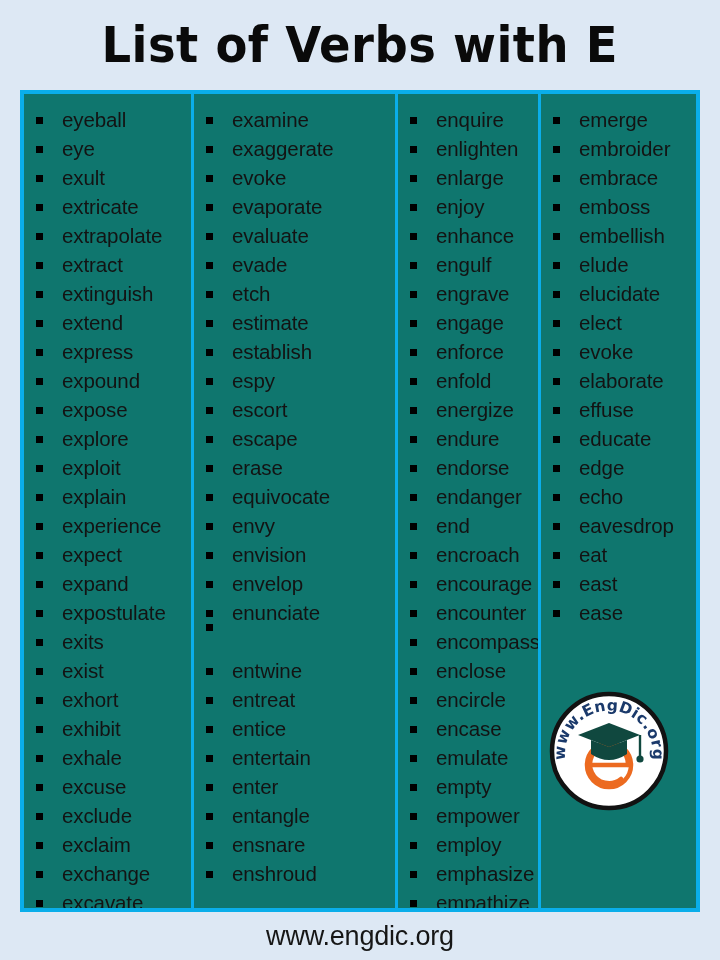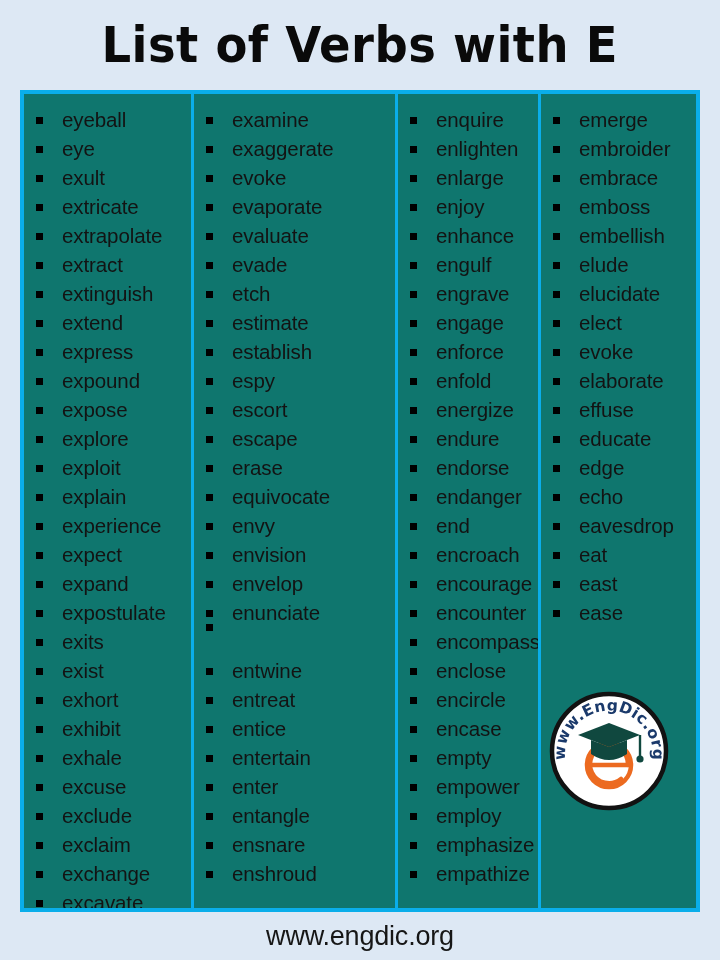--- a/index.html
+++ b/index.html
@@ -446,20 +446,24 @@
           <li class="word-item">
             <span class="bullet"></span>
             <span class="word-text">encircle</span>
           </li>
           <li class="word-item">
             <span class="bullet"></span>
             <span class="word-text">encase</span>
           </li>
           <li class="word-item">
             <span class="bullet"></span>
+            <span class="word-text">emulate</span>
+          </li>
+          <li class="word-item">
+            <span class="bullet"></span>
             <span class="word-text">empty</span>
           </li>
           <li class="word-item">
             <span class="bullet"></span>
             <span class="word-text">empower</span>
           </li>
           <li class="word-item">
             <span class="bullet"></span>
             <span class="word-text">employ</span>
           </li>

